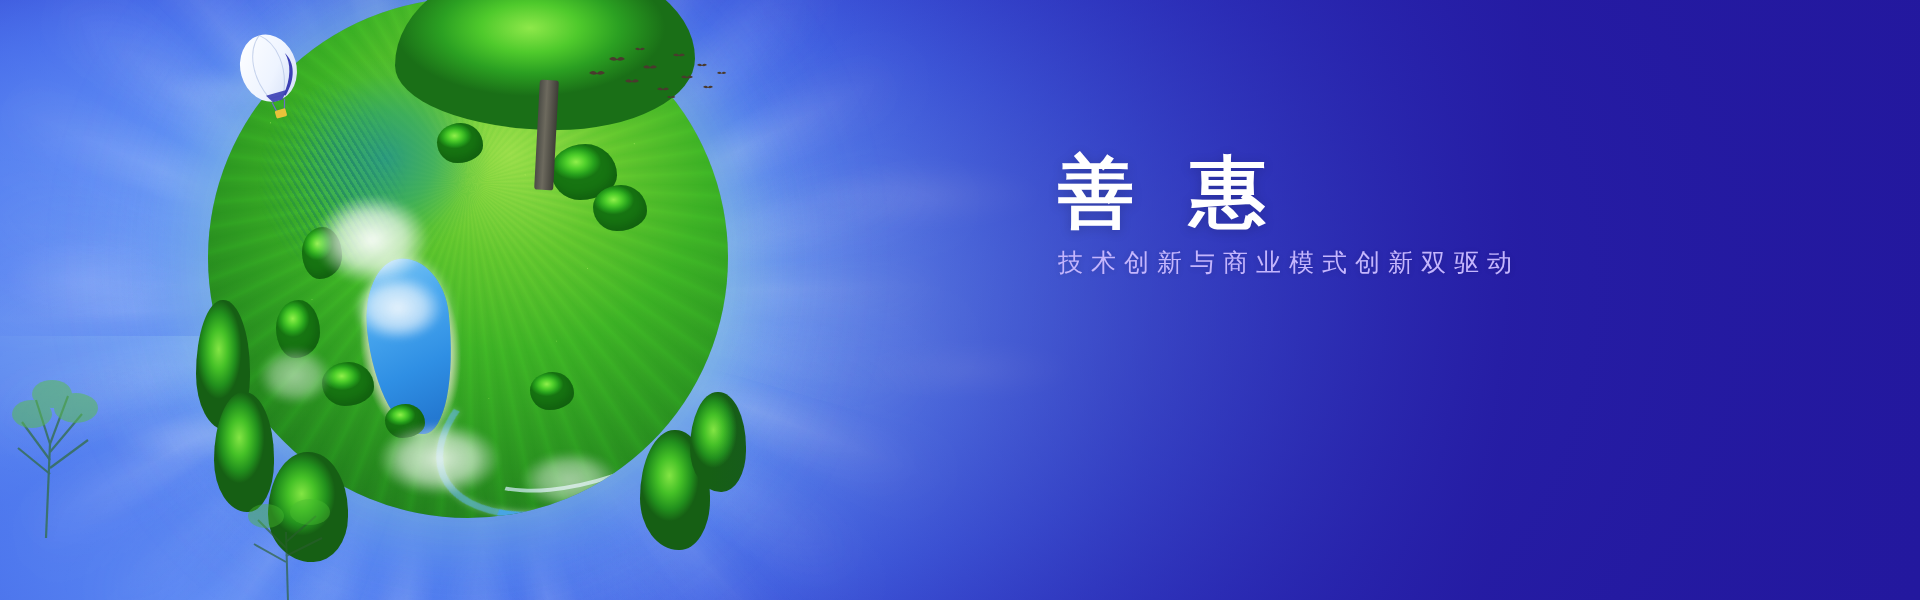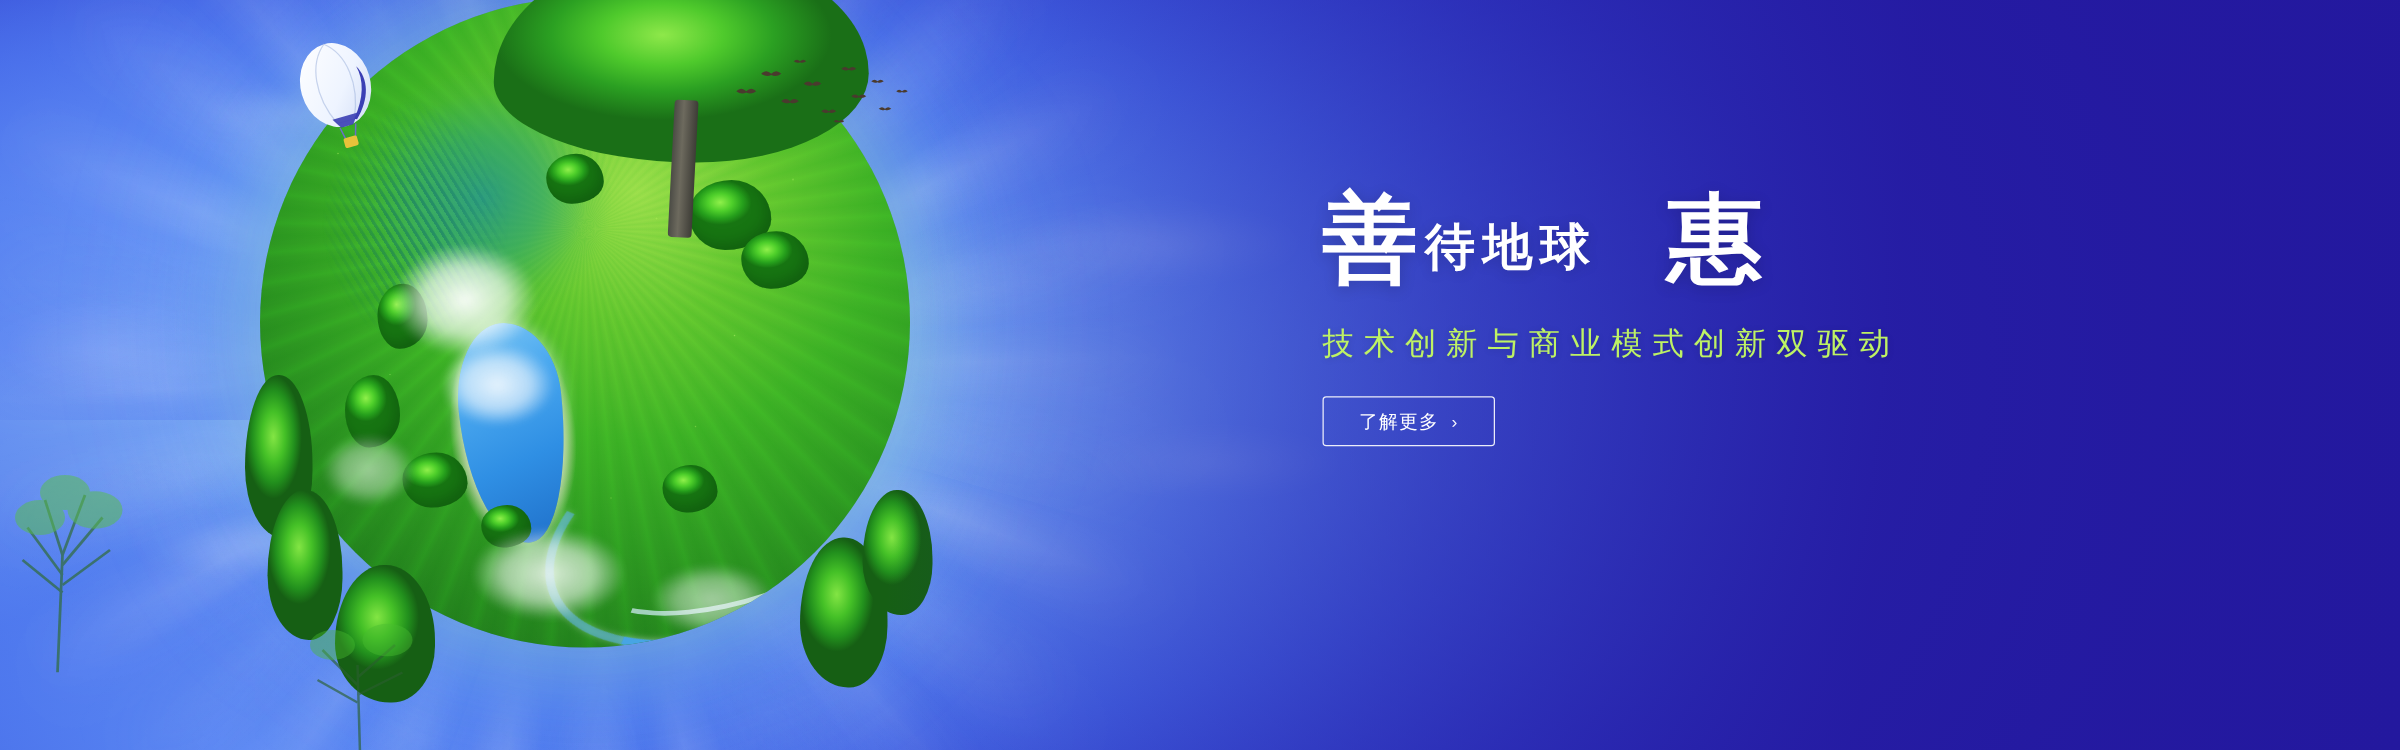--- a/index.html
+++ b/index.html
@@ -362,23 +362,23 @@
     margin-left: 6px;
     position: relative;
     top: 10px;
     text-shadow: 0 2px 10px rgba(0,0,0,0.16);
   }
   .h-gap { display: inline-block; width: 56px; }
 
   .subtitle {
     font-size: 25px;
     letter-spacing: 8px;
-    color: #bef264;
+    color: #c4b5fd;
     white-space: nowrap;
-    margin-top: 22px;
+    margin-top: 10px;
     text-shadow: 0 1px 6px rgba(0,0,0,0.14);
   }
   .desc {
     font-size: 17px;
     letter-spacing: 0.4px;
     color: #ffffff;
     white-space: nowrap;
     margin-top: 22px;
     opacity: 0.97;
   }
@@ -527,27 +527,22 @@
       <path d="M82 52 q2.2-2.2 4.2 0 q2.2-2.2 4.2 0 q-2.2 1.6-4.2 .6 q-2.2 1-4.2-.6z"></path>
     </g>
   </svg>
 
   <div class="sky-right-wash"></div>
 
   <div class="copy">
 
     <div class="headline">
       <span class="h-big">善</span>
-      <span class="h-small">待地球</span>
       <span class="h-gap"></span>
       <span class="h-big">惠</span>
     </div>
 
     <div class="subtitle">技术创新与商业模式创新双驱动</div>
 
 
-    <div class="cta">
-      <span>了解更多</span>
-      <span class="chev">›</span>
-    </div>
 
   </div>
 </div>
 
 </body></html>

